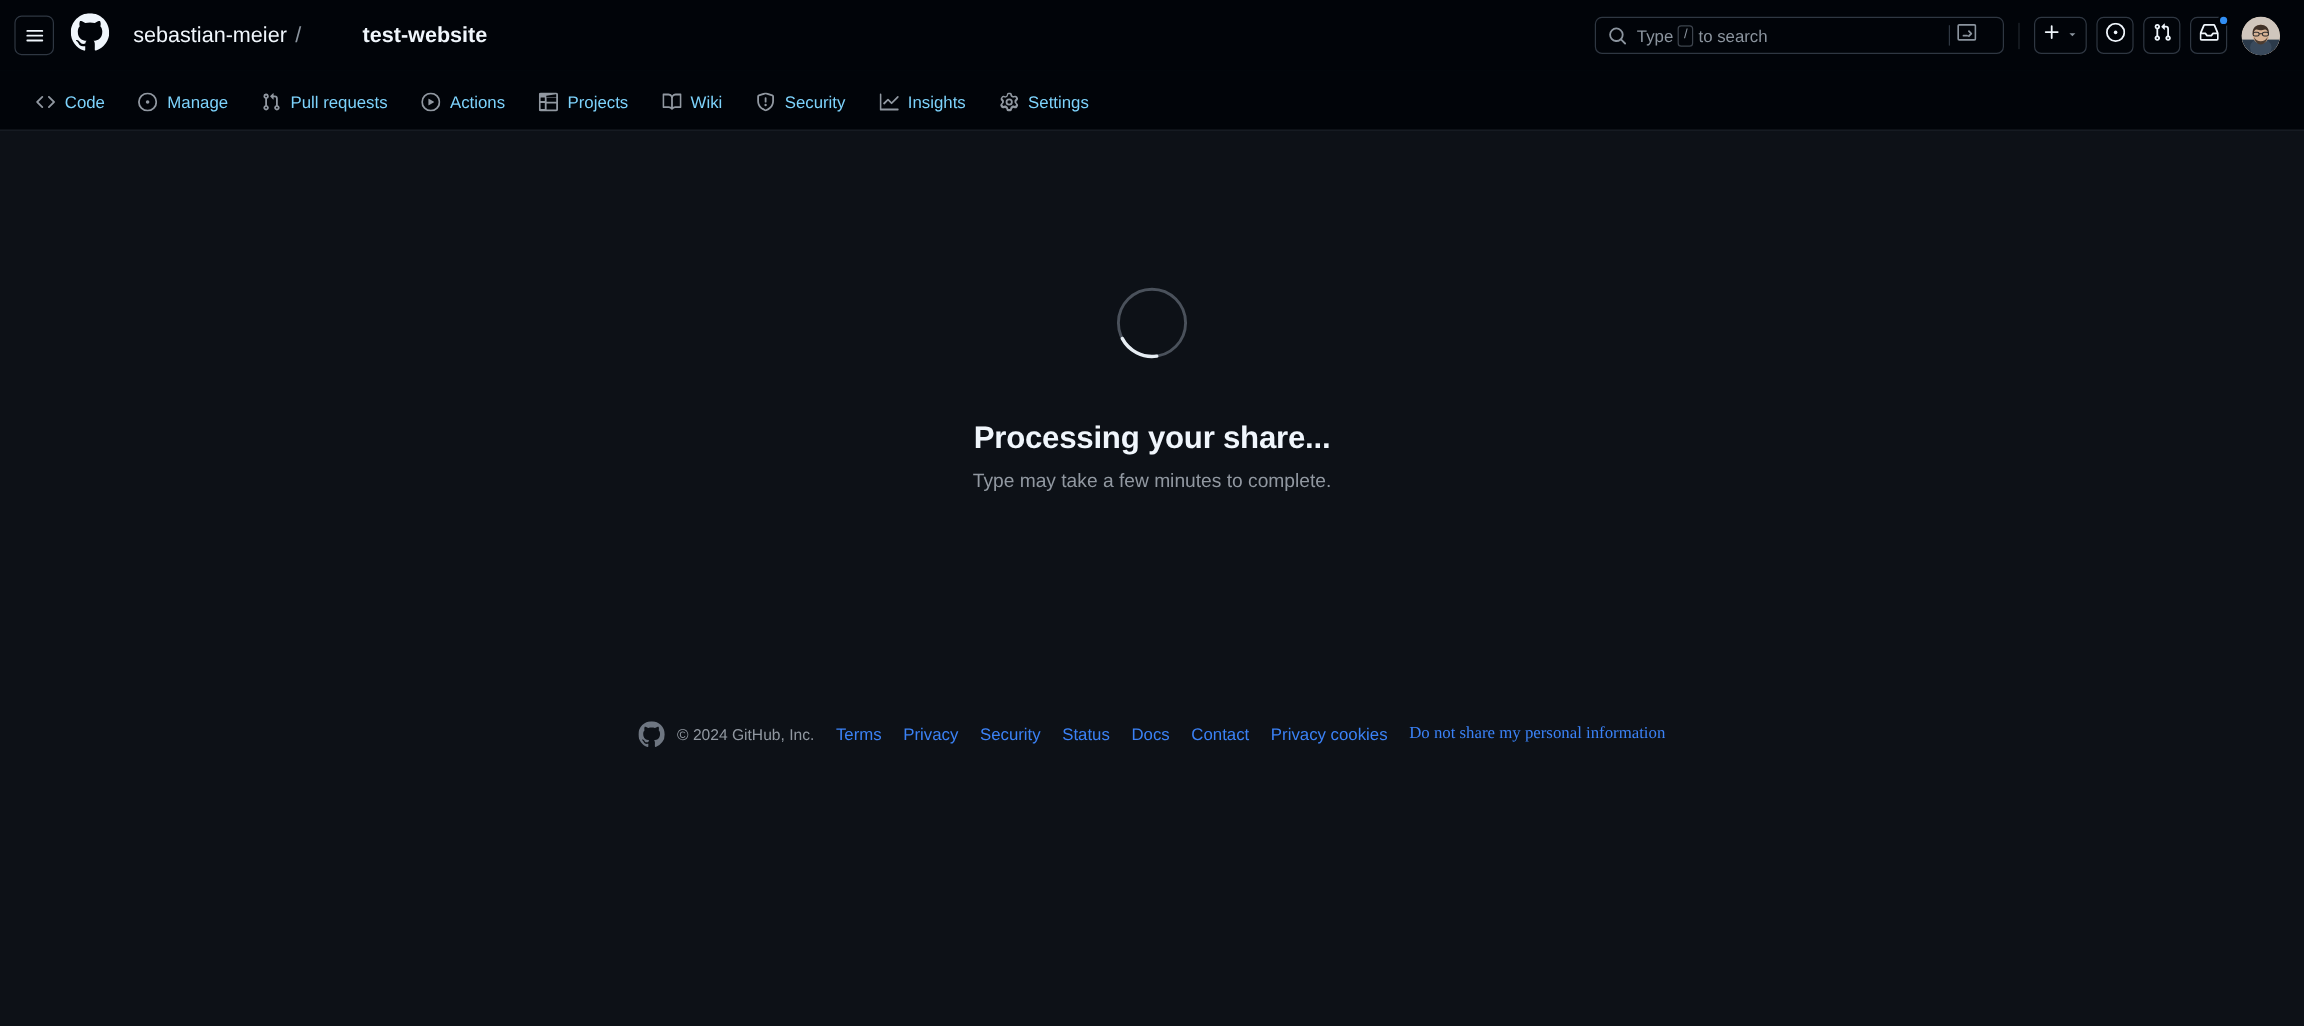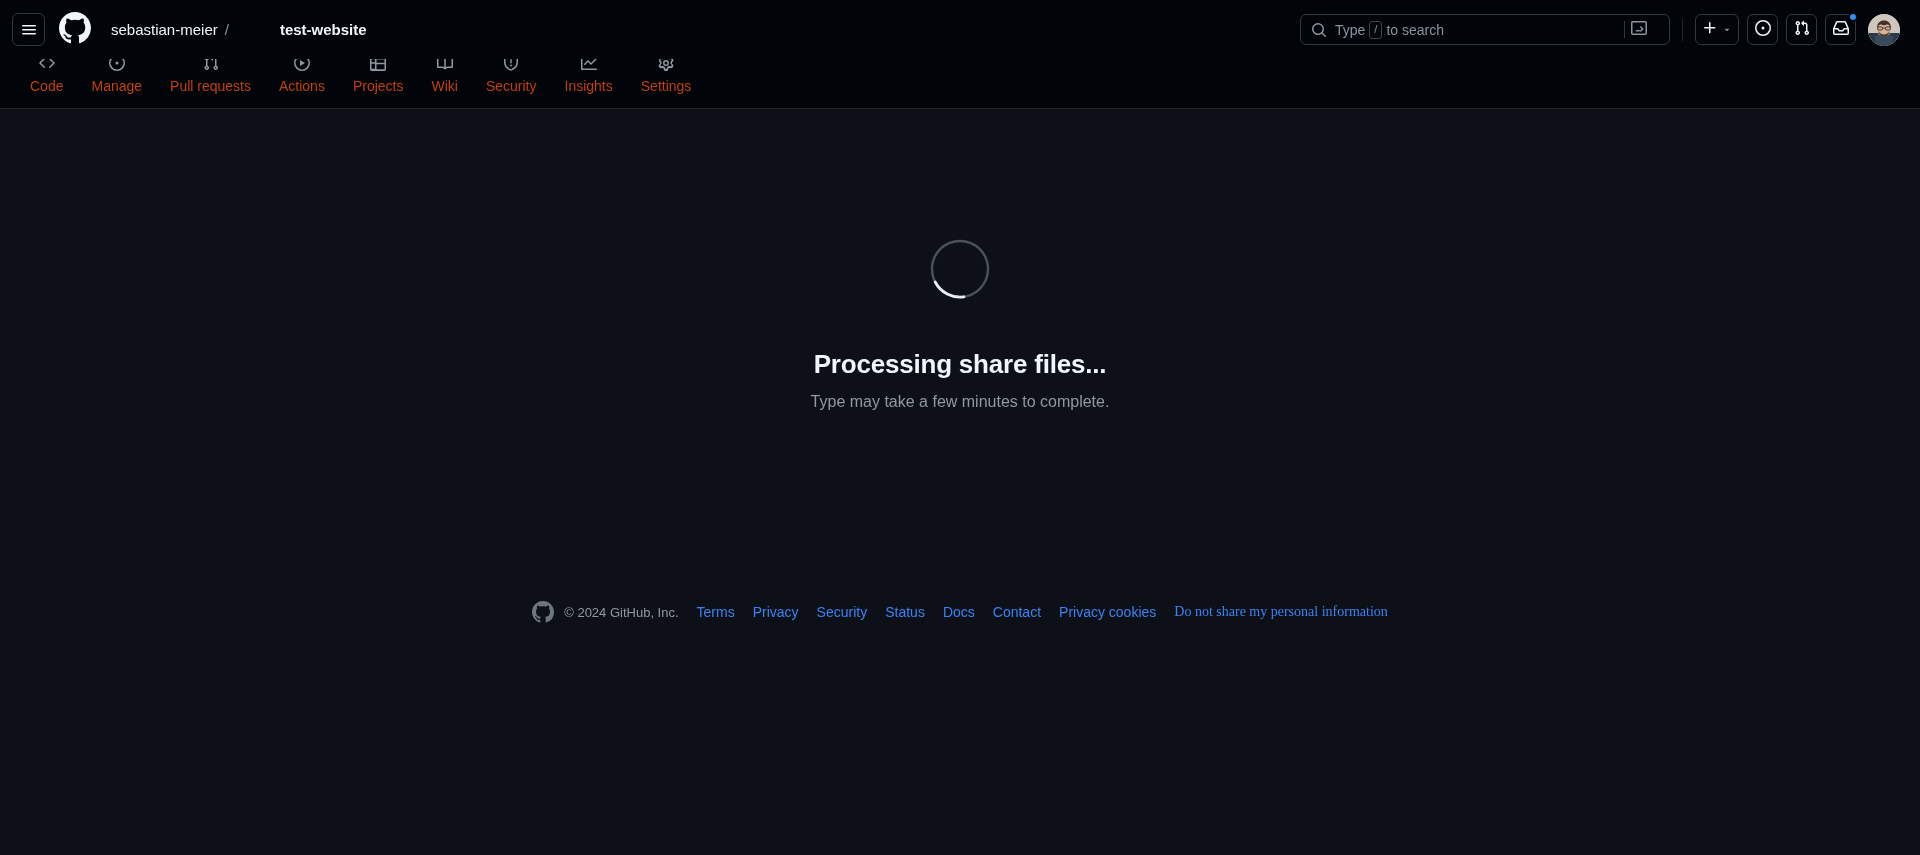--- a/index.html
+++ b/index.html
@@ -40,38 +40,38 @@
     margin-left: 14px;
     display: flex;
     align-items: center;
     flex: none;
   }
 
   .breadcrumb {
     margin-left: 20px;
     display: flex;
     align-items: center;
-    font-size: 15px;
+    font-size: 18px;
     white-space: nowrap;
     flex: none;
   }
   .breadcrumb .owner { color: #f0f6fc; font-weight: 400; }
   .breadcrumb .sep   { color: #8b949e; margin: 0 7px; font-weight: 400; }
   .breadcrumb .repo  { color: #f0f6fc; font-weight: 700; padding-left: 44px; }
 
   .header-right {
     margin-left: auto;
     display: flex;
     align-items: center;
     gap: 8px;
   }
 
   
   .search-box {
-    width: 370px;
+    width: 341px;
     height: 31px;
     border: 1px solid #2f3742;
     border-radius: 6px;
     display: flex;
     align-items: center;
     padding: 0 22px 0 10px;
     background: transparent;
     cursor: pointer;
   }
   .search-box .s-icon { flex: none; display: flex; }
@@ -156,25 +156,24 @@
     gap: 0;
   }
   .nav-item {
     display: flex;
     align-items: center;
     gap: 8px;
     padding: 7px 10px;
     margin: 0 4px 8px;
     border-radius: 6px;
     font-size: 14px;
-    color: #c2410c;
+    color: #7dd3fc;
     cursor: pointer;
     white-space: nowrap;
     line-height: 1;
-    flex-direction: column;
   }
   .nav-item .ni-icon { display: flex; align-items: center; flex: none; }
 
   
   .main-area {
     height: 745px;
     background: #0d1117;
     display: flex;
     flex-direction: column;
     align-items: center;
@@ -432,21 +431,21 @@
 
 <div class="main-area">
 
   <div class="spinner-wrap">
     <svg width="64" height="64" viewBox="0 0 64 64" aria-hidden="true">
       <circle cx="32" cy="32" r="28" fill="none" stroke="#4a515b" stroke-width="2.4"></circle>
       <path d="M 7.2 45 A 28 28 0 0 0 36 59.8" fill="none" stroke="#e6edf3" stroke-width="2.8" stroke-linecap="round"></path>
     </svg>
   </div>
 
-  <div class="loading-title">Processing share files...</div>
+  <div class="loading-title">Processing your share...</div>
   <div class="loading-sub">Type may take a few minutes to complete.</div>
 
   <div class="footer">
     <span class="footer-mark">
       <svg width="22" height="22" viewBox="0 0 16 16" fill="#6e7681" aria-hidden="true">
         <path d="M8 0C3.58 0 0 3.58 0 8c0 3.54 2.29 6.53 5.47 7.59.4.07.55-.17.55-.38 0-.19-.01-.82-.01-1.49-2.01.37-2.53-.49-2.69-.94-.09-.23-.48-.94-.82-1.13-.28-.15-.68-.52-.01-.53.63-.01 1.08.58 1.23.82.72 1.21 1.87.87 2.33.66.07-.52.28-.87.51-1.07-1.78-.2-3.64-.89-3.64-3.95 0-.87.31-1.59.82-2.15-.08-.2-.36-1.02.08-2.12 0 0 .67-.21 2.2.82.64-.18 1.32-.27 2-.27s1.36.09 2 .27c1.53-1.04 2.2-.82 2.2-.82.44 1.1.16 1.92.08 2.12.51.56.82 1.27.82 2.15 0 3.07-1.87 3.75-3.65 3.95.29.25.54.73.54 1.48 0 1.07-.01 1.93-.01 2.2 0 .21.15.46.55.38A8.012 8.012 0 0 0 16 8c0-4.42-3.58-8-8-8Z"></path>
       </svg>
     </span>
     <span class="copyright">© 2024 GitHub, Inc.</span>
     <a class="footer-link">Terms</a>

